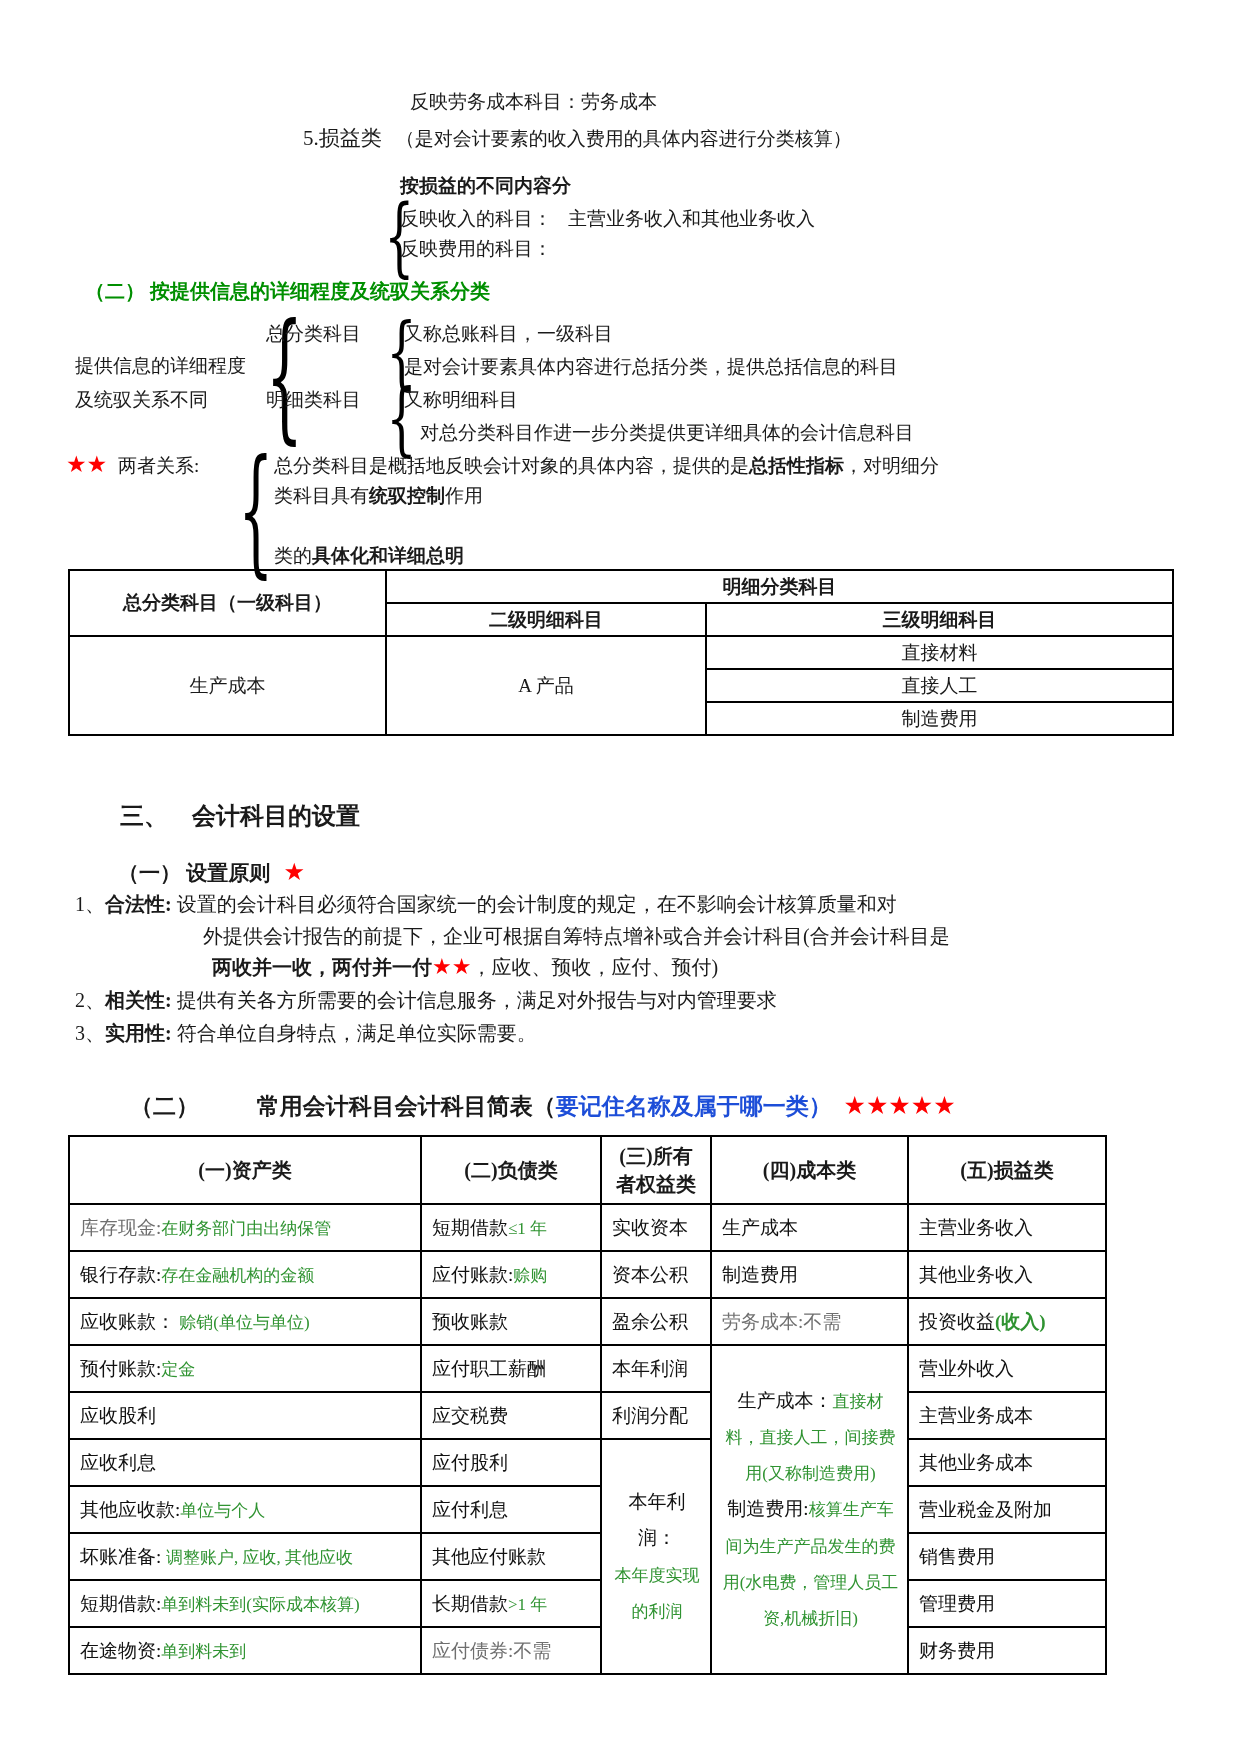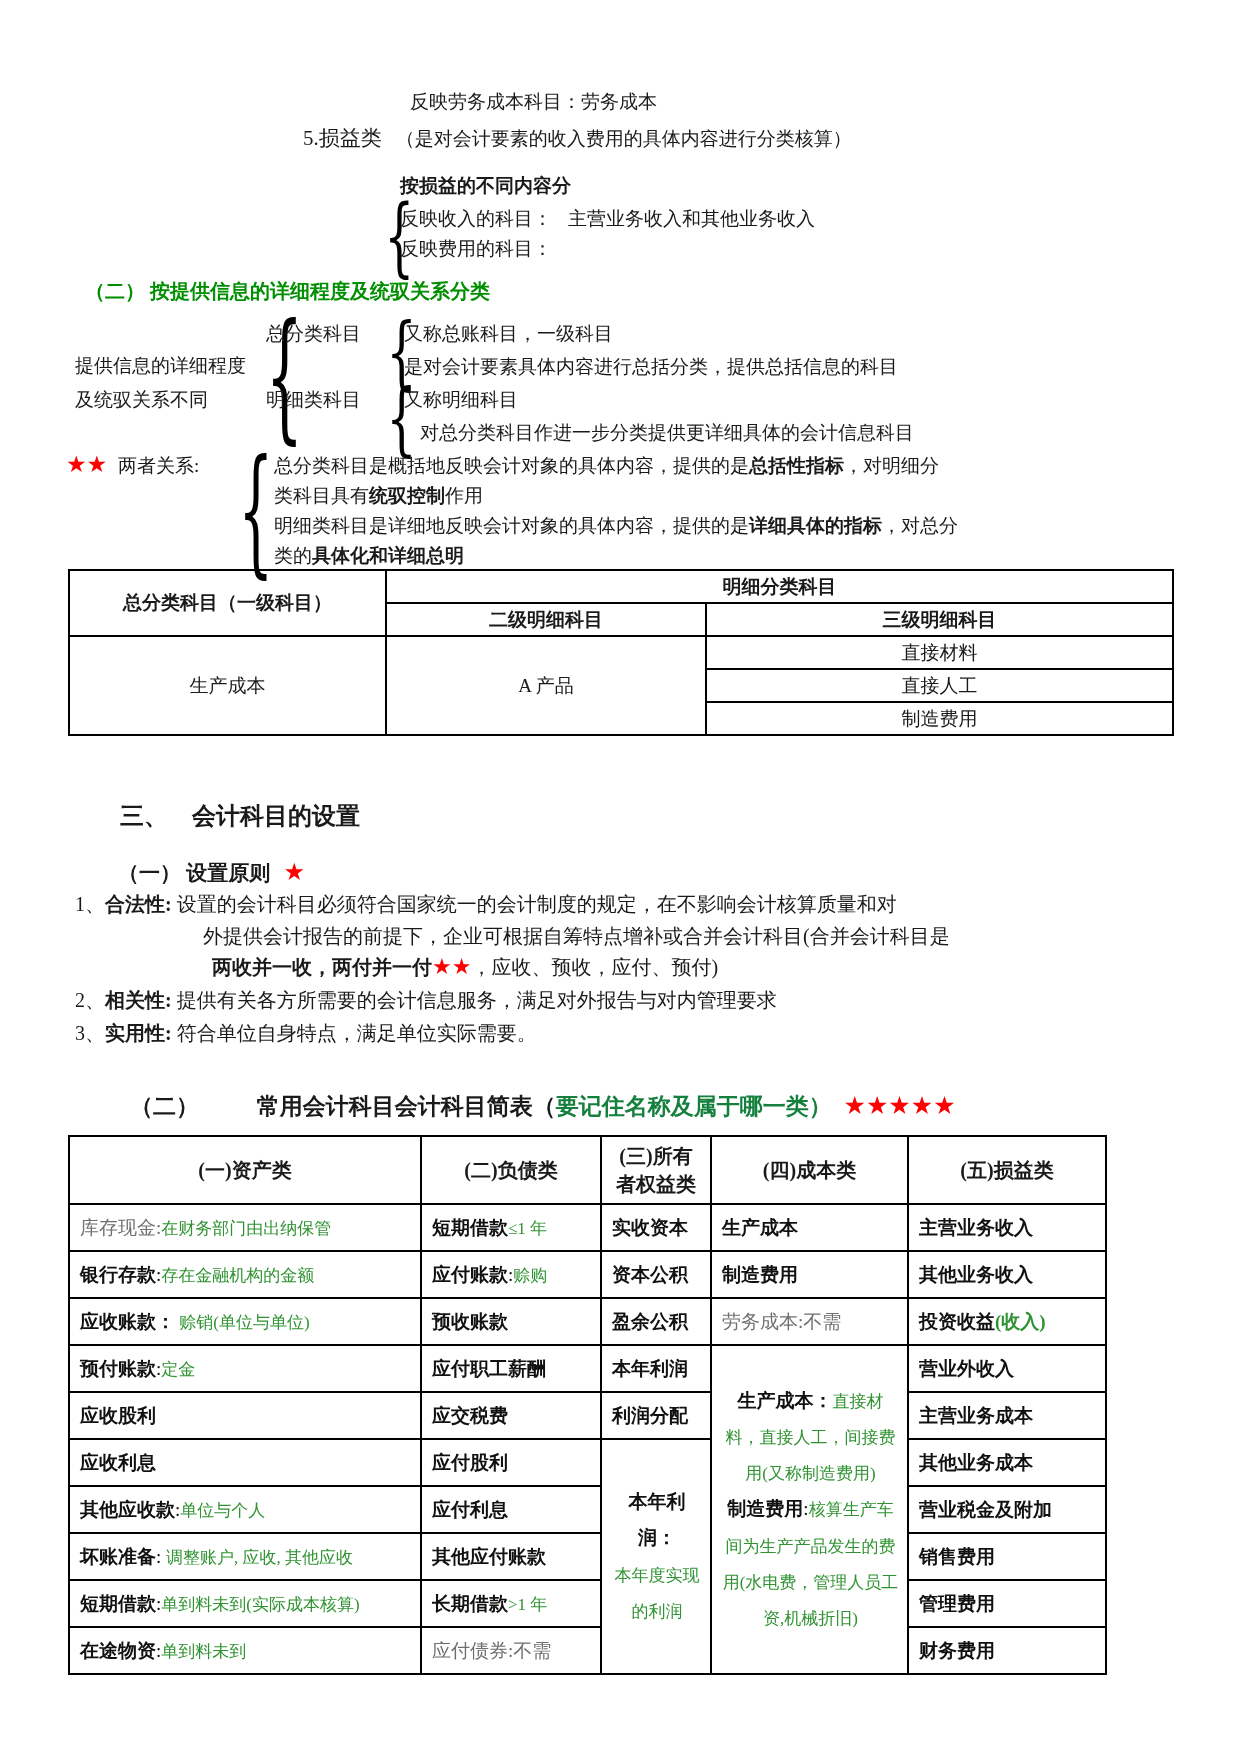--- a/index.html
+++ b/index.html
@@ -6,40 +6,40 @@
   .page{
     position:relative;width:1241px;height:1754px;background:#ffffff;
     font-family:"Liberation Serif","DejaVu Serif",serif;color:#1a1a1a;
     overflow:hidden;margin:0 auto;
   }
   .abs{position:absolute;white-space:nowrap;}
   .fs19{font-size:19px;line-height:27px;}
   .fs20{font-size:20px;line-height:28px;}
   .bold{font-weight:bold;}
   .green-h{color:#008f00;font-weight:bold;}
-  .red{color:#15803d;text-align:right;}
+  .red{color:#1d4ed8;text-align:right;}
   .star{color:#ff0000;font-family:"DejaVu Sans",sans-serif;}
   .brace{
     position:absolute;display:flex;align-items:center;justify-content:center;
     font-family:"DejaVu Serif",serif;font-weight:400;color:#000;
   }
   
   table{border-collapse:collapse;table-layout:fixed;}
   #t1{position:absolute;left:68px;top:569px;width:1104px;}
   #t1 td{border:2px solid #000;text-align:center;vertical-align:middle;font-size:19px;padding:2px 4px;}
   #t1 .hd{font-weight:bold;}
   #t1 tr{height:33px;}
   #t2wrap{position:absolute;left:68px;top:1135px;}
   #t2{width:1037px;}
   #t2 td,#t2 th{border:2px solid #000;vertical-align:middle;padding:2px 8px 2px 10px;font-size:19px;}
   #t2 th{font-weight:bold;font-size:20px;text-align:center;height:62px;white-space:pre-line;line-height:28px;padding:2px 2px;}
   #t2 td{height:41px;}
   #t2 .para{line-height:1.45;}
   #t2 td[data-multiline="true"] .para{line-height:1.9;}
-  .seg-b{font-weight:bold;color:#111;}
+  .seg-b{font-weight:normal;color:#111;}
   .seg-n{color:#111;}
   .seg-g{color:#2f9331;font-size:17px;}
   .seg-gb{color:#2f9331;font-weight:bold;}
   .seg-gy{color:#6f6f6f;}
 </style>
 </head>
 <body>
 
 <div class="page">
 
@@ -72,21 +72,20 @@
   <div class="abs fs19" style="left:266px;top:386px">明细类科目</div>
   <div class="brace" style="left:376px;top:384px;height:68px;font-size:80px;transform:scaleX(0.6)">{</div>
   <div class="abs fs19" style="left:404px;top:386px">又称明细科目</div>
   <div class="abs fs19" style="left:420px;top:419px">对总分类科目作进一步分类提供更详细具体的会计信息科目</div>
 
   <div class="abs star" style="left:66px;top:450px;font-size:23px;line-height:28px">★★</div>
   <div class="abs fs19" style="left:118px;top:452px">两者关系:</div>
   <div class="brace" style="left:212px;top:452px;height:116px;font-size:138px;transform:scaleX(0.4)">{</div>
   <div class="abs fs19" style="left:274px;top:452px"><span>总分类科目是概括地反映会计对象的具体内容，提供的是</span><span class="bold">总括性指标</span><span>，对明细分</span></div>
   <div class="abs fs19" style="left:274px;top:482px"><span>类科目具有</span><span class="bold">统驭控制</span><span>作用</span></div>
-  <div class="abs fs19" style="left:274px;top:512px"><span>明细类科目是详细地反映会计对象的具体内容，提供的是</span><span class="bold">详细具体的指标</span><span>，对总分</span></div>
   <div class="abs fs19" style="left:274px;top:542px"><span>类的</span><span class="bold">具体化和详细总明</span></div>
 
   <table id="t1">
     <colgroup>
         <col style="width:317px">
         <col style="width:320px">
         <col style="width:467px">
       </colgroup>
     <tbody>
         <tr>

